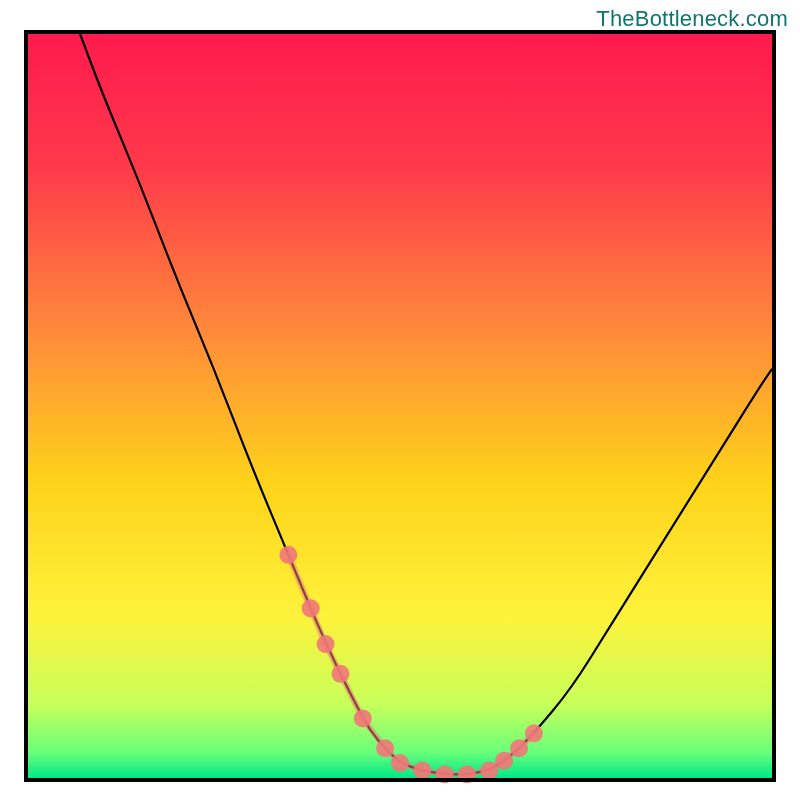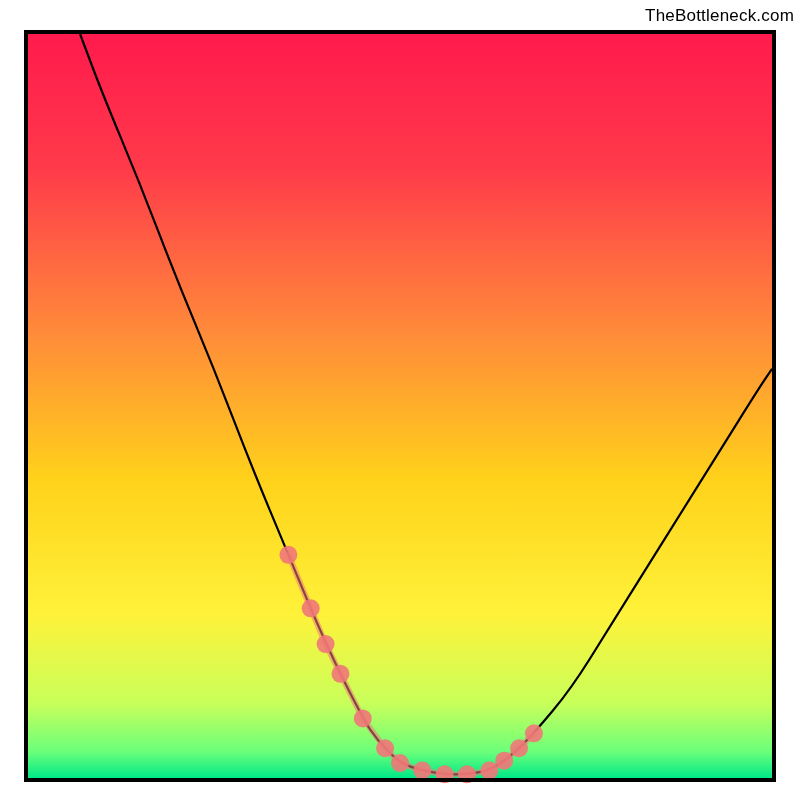--- a/index.html
+++ b/index.html
@@ -9,24 +9,24 @@
     font-family: Arial, Helvetica, sans-serif;
   }
   .chart-wrap {
     position: relative;
     width: 800px;
     height: 800px;
   }
   .watermark {
     position: absolute;
     top: 6px;
-    right: 6px;
-    font-size: 17px;
+    right: 12px;
+    font-size: 22px;
     font-weight: 500;
-    color: #000000;
+    color: #0f766e;
     letter-spacing: 0.2px;
     font-family: Arial, sans-serif;
     z-index: 5;
   }
   svg {
     display: block;
   }
 </style>
 </head>
 <body>

